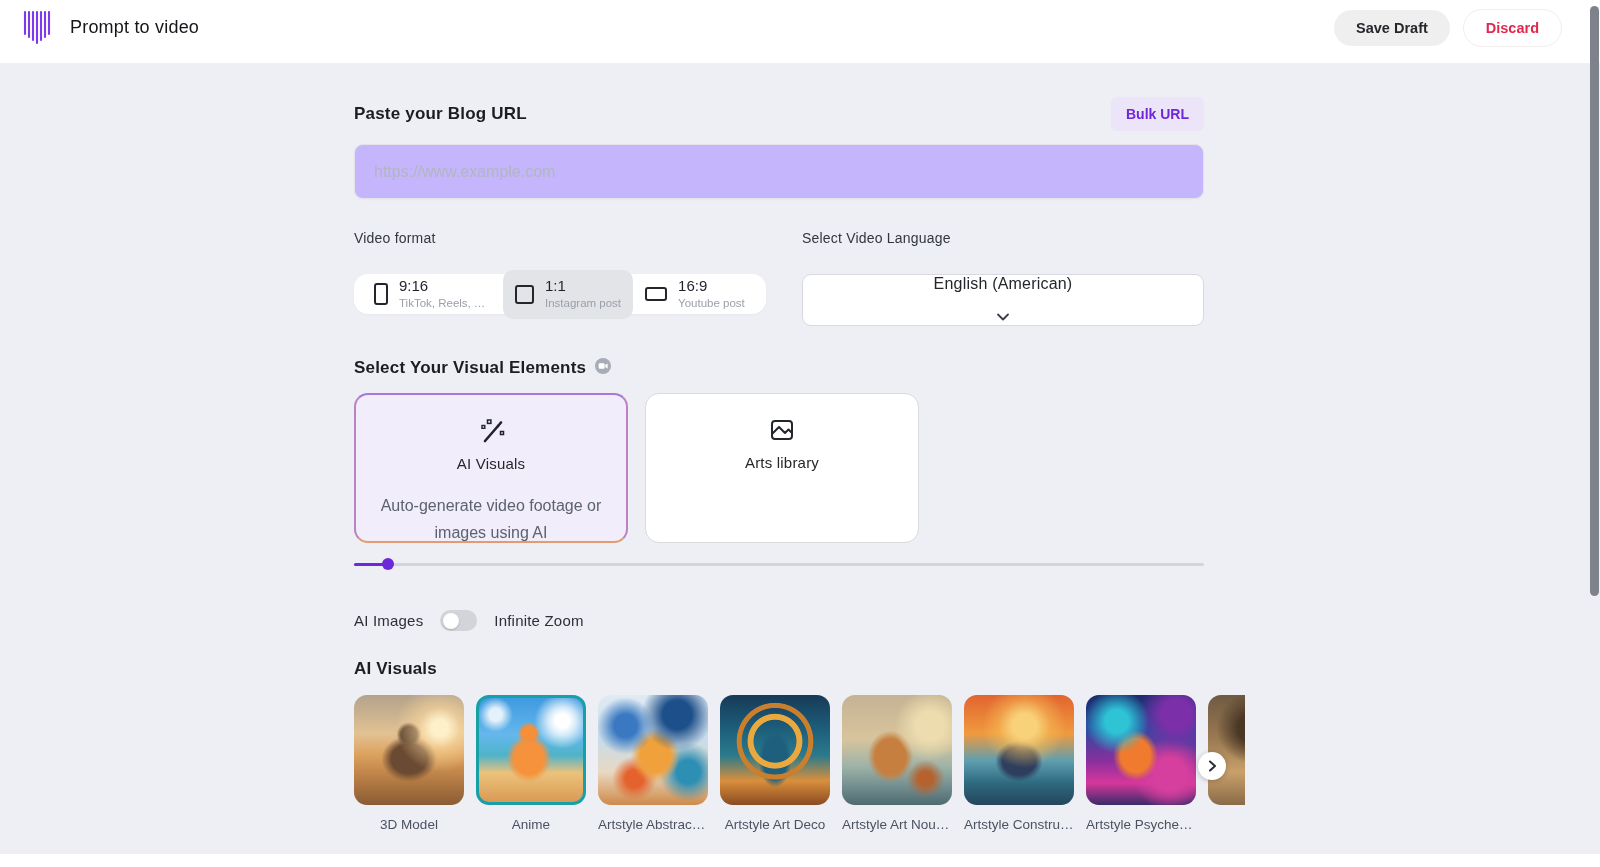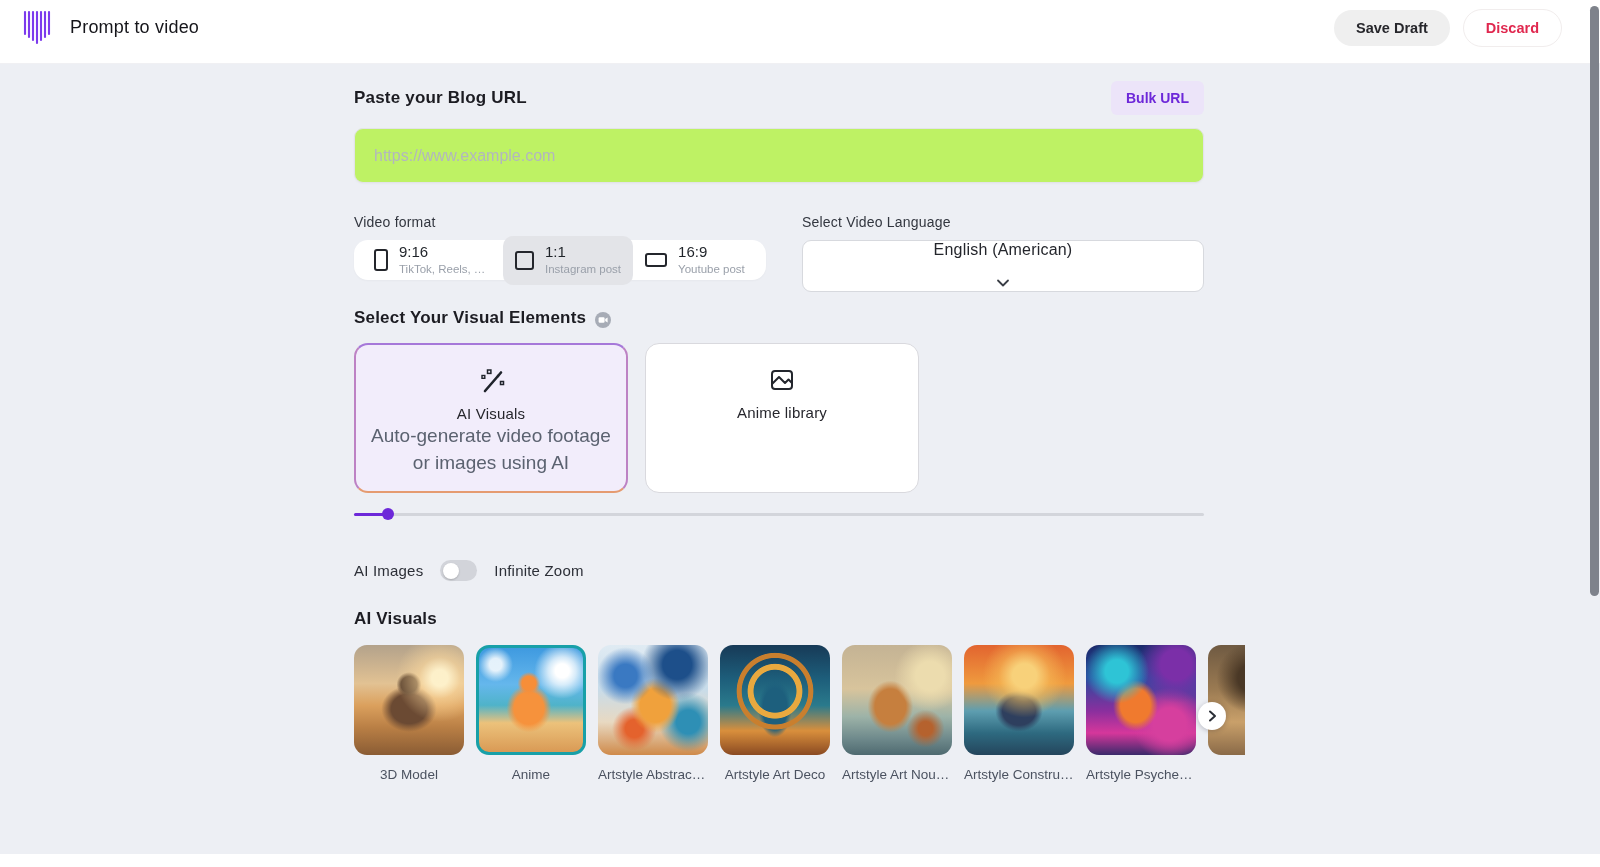--- a/index.html
+++ b/index.html
@@ -17,41 +17,41 @@
     display:flex; align-items:center; padding:0 38px 8px 22px;
   }
   .logo { width:30px; height:38px; margin-right:18px; display:flex; align-items:center; }
   .app-title { font-size:18px; font-weight:500; color:#15151a; letter-spacing:.2px; }
   .header-spacer { flex:1; }
   .btn { border:none; cursor:pointer; font-weight:700; font-size:14.5px; border-radius:20px; padding:10px 22px; }
   .btn-save { background:#efefef; color:#26262b; margin-right:13px; }
   .btn-discard { background:#fff; color:#e0284f; border:1px solid #f1eded; }
 
   
-  .content { margin-left:354px; width:850px; padding-top:18px; }
+  .content { margin-left:354px; width:850px; padding-top:34px; }
 
   .row-between { display:flex; align-items:center; justify-content:space-between; height:32px; }
   .h-section { font-size:17px; font-weight:600; color:#1c1c22; letter-spacing:.2px; }
   .bulk-btn {
     background:#ece4f9; color:#6d28d9; font-weight:700; font-size:14px;
     border:none; border-radius:6px; padding:9px 15px; cursor:pointer;
   }
 
   .url-input {
     margin-top:14px; width:100%; height:55px; border-radius:9px;
-    border:1px solid #e3e3e8; background:#bef264; padding:0 19px;
+    border:1px solid #e3e3e8; background:#c4b5fd; padding:0 19px;
     font-size:16px; color:#30343c; font-family:"Liberation Sans",sans-serif;
     box-shadow:0 1px 2px rgba(20,20,40,.03); outline:none;
   }
   .url-input::placeholder { color:#b2b6bf; }
 
   .two-col { display:flex; margin-top:31px; }
   .col-format { width:412px; }
   .col-lang { width:402px; margin-left:36px; }
-  .field-label { font-size:14px; color:#32363f; margin-bottom:10px; letter-spacing:.2px; }
+  .field-label { font-size:14px; color:#32363f; margin-bottom:28px; letter-spacing:.2px; }
 
   .format-box {
     background:#fff; border-radius:14px; height:40px; display:flex;
     align-items:center; padding:0 8px; box-shadow:0 1px 2px rgba(20,20,40,.03);
   }
   .fmt-option {
     display:flex; align-items:center; gap:11px; padding:5px 12px; height:49px;
     border-radius:10px; cursor:pointer; flex:1;
   }
   .fmt-option.selected { background:#e3e4e8;justify-content:flex-end; }
@@ -62,38 +62,38 @@
   .fmt-texts { display:flex; flex-direction:column; line-height:1.25; min-width:0; }
   .fmt-ratio { font-size:15px; color:#1f2329; }
   .fmt-sub { font-size:11.5px; color:#9aa0aa; white-space:nowrap; overflow:hidden; text-overflow:ellipsis; max-width:92px; }
 
   .select-box {
     background:#fff; border:1px solid #d7d9de; border-radius:9px; height:52px;
     display:flex; align-items:center; padding:0 18px; cursor:pointer;flex-direction:column;
   }
   .select-value { font-size:16px; color:#24262c; flex:1; letter-spacing:.2px; }
 
-  .section-head { margin-top:16px; display:flex; align-items:flex-end; gap:9px; }
+  .section-head { margin-top:32px; display:flex; align-items:flex-start; gap:9px; }
   .info-dot { width:16px; height:16px; display:block; cursor:pointer; }
 
   .cards { display:flex; gap:17px; margin-top:15px; }
   .card {
     width:274px; height:150px; border-radius:14px; text-align:center;
     padding-top:20px; cursor:pointer;
   }
   .card-ai {
     background:#f2edfb;
     border:2px solid #a678d9;
     border-bottom-color:#e59b70;
     border-left-color:#bd82c4; border-right-color:#bd82c4;
   }
   .card-stock { background:#fff; border:1.5px solid #d9d9de; }
   .card-icon { height:32px; display:flex; justify-content:center; align-items:center; }
   .card-title { font-size:15px; color:#26262c; margin-top:8px; letter-spacing:.2px; }
-  .card-desc { font-size:19px; color:#5b6270; line-height:27px; margin:0 auto 0; width:242px; }
+  .card-desc { font-size:16px; color:#5b6270; line-height:27px; margin:20px auto 0; width:242px; }
 
   .length-label { margin-top:36px; font-size:14.5px; color:#2a2e36; }
   .slider { position:relative; margin-top:15px; height:12px; cursor:pointer; }
   .slider-track { position:absolute; top:5px; left:0; right:0; height:3px; background:#d3d5db; border-radius:2px; }
   .slider-fill { position:absolute; top:5px; left:0; width:4%; height:3px; background:#6d28d9; border-radius:2px; }
   .slider-thumb {
     position:absolute; top:0; left:4%; width:12px; height:12px; margin-left:-6px;
     border-radius:50%; background:#6d28d9; cursor:grab;
   }
 
@@ -265,21 +265,21 @@
         <div class="card-desc">Auto-generate video footage or images using AI</div>
       </div>
 
       <div class="card card-stock">
         <div class="card-icon">
           <svg width="28" height="28" viewBox="0 0 28 28">
             <rect x="4" y="5" width="20" height="18" rx="3" fill="none" stroke="#23262d" stroke-width="2"></rect>
             <path d="M4 18 L11 11 L17 17 L20.5 13.5 L24 17" fill="none" stroke="#23262d" stroke-width="2" stroke-linejoin="round"></path>
           </svg>
         </div>
-        <div class="card-title">Anime library</div>
+        <div class="card-title">Arts library</div>
       </div>
     </div>
 
     <div class="slider">
       <div class="slider-track"></div>
       <div class="slider-fill"></div>
       <div class="slider-thumb"></div>
     </div>
 
     <div class="toggle-row">

